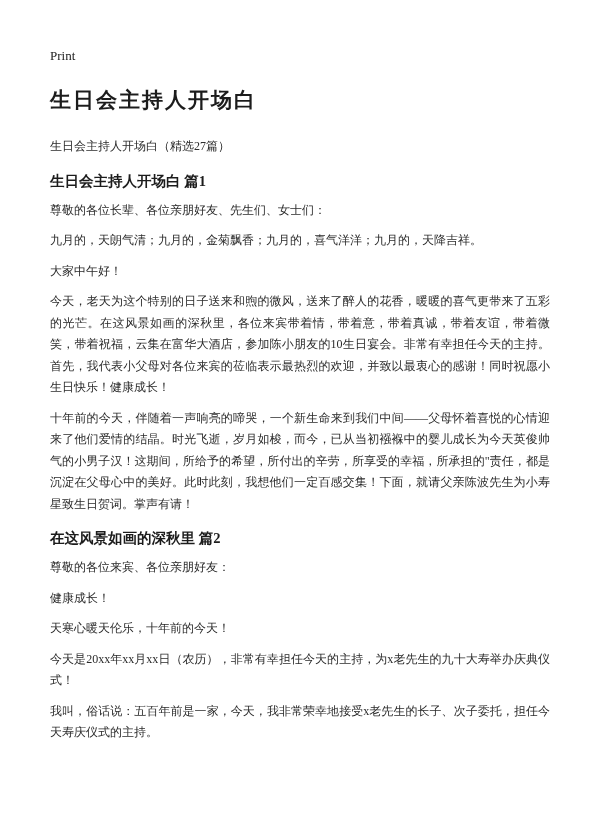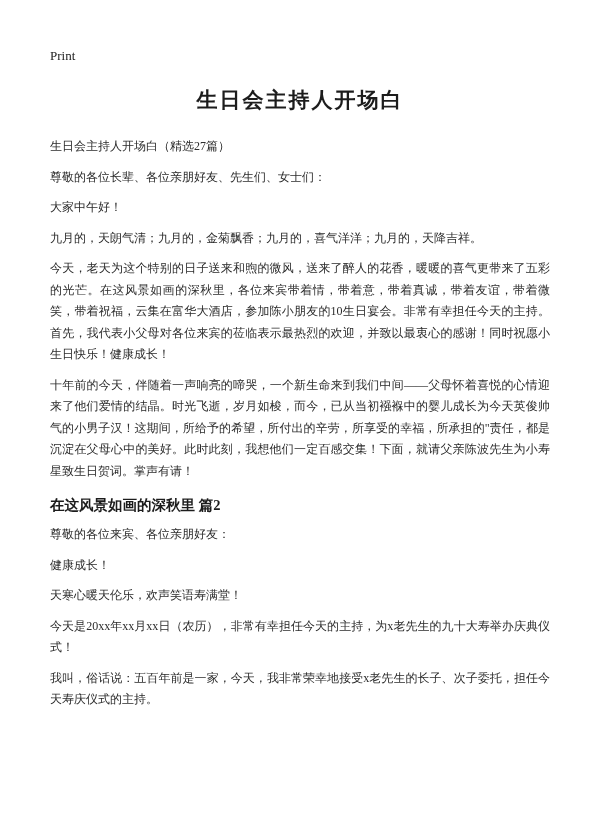--- a/index.html
+++ b/index.html
@@ -20,21 +20,20 @@
     font-size: 13px;
     color: #222222;
     margin: 0 7px 16px 0;
     display: inline-block;
     cursor: pointer;
   }
   h1.doc-title {
     font-size: 21px;
     font-weight: bold;
     color: #1c1c1c;
-    text-align: center;
     margin: 6px 0 22px 0;
     letter-spacing: 2px;
   }
   .subtitle {
     font-size: 14px;
     margin: 0 0 12px 0;
     color: #2b2b2b;
   }
   h2.section-heading {
     font-size: 14.5px;
@@ -55,37 +54,38 @@
 <body>
 
 <div class="page">
 
   <span class="print-link">Print</span>
 
   <h1 class="doc-title">生日会主持人开场白</h1>
 
   <p class="subtitle body-para">生日会主持人开场白（精选27篇）</p>
 
+  <h2 class="section-heading">生日会主持人开场白 篇1</h2>
 
   <p class="body-para">尊敬的各位长辈、各位亲朋好友、先生们、女士们：</p>
 
+  <p class="body-para">九月的，天朗气清；九月的，金菊飘香；九月的，喜气洋洋；九月的，天降吉祥。</p>
+
   <p class="body-para">大家中午好！</p>
-
-  <p class="body-para">九月的，天朗气清；九月的，金菊飘香；九月的，喜气洋洋；九月的，天降吉祥。</p>
 
   <p class="body-para">今天，老天为这个特别的日子送来和煦的微风，送来了醉人的花香，暖暖的喜气更带来了五彩的光芒。在这风景如画的深秋里，各位来宾带着情，带着意，带着真诚，带着友谊，带着微笑，带着祝福，云集在富华大酒店，参加陈小朋友的10生日宴会。非常有幸担任今天的主持。首先，我代表小父母对各位来宾的莅临表示最热烈的欢迎，并致以最衷心的感谢！同时祝愿小生日快乐！健康成长！</p>
 
 
   <p class="body-para">十年前的今天，伴随着一声响亮的啼哭，一个新生命来到我们中间——父母怀着喜悦的心情迎来了他们爱情的结晶。时光飞逝，岁月如梭，而今，已从当初襁褓中的婴儿成长为今天英俊帅气的小男子汉！这期间，所给予的希望，所付出的辛劳，所享受的幸福，所承担的"责任，都是沉淀在父母心中的美好。此时此刻，我想他们一定百感交集！下面，就请父亲陈波先生为小寿星致生日贺词。掌声有请！</p>
 
   <h2 class="section-heading">在这风景如画的深秋里 篇2</h2>
 
   <p class="body-para">尊敬的各位来宾、各位亲朋好友：</p>
 
   <p class="body-para">健康成长！</p>
 
-  <p class="body-para">天寒心暖天伦乐，欢声笑语寿满堂！</p>
+  <p class="body-para">天寒心暖天伦乐，十年前的今天！</p>
 
   <p class="body-para">今天是20xx年xx月xx日（农历），非常有幸担任今天的主持，为x老先生的九十大寿举办庆典仪式！</p>
 
   <p class="body-para">我叫，俗话说：五百年前是一家，今天，我非常荣幸地接受x老先生的长子、次子委托，担任今天寿庆仪式的主持。</p>
 
 </div>
 
 </body></html>

